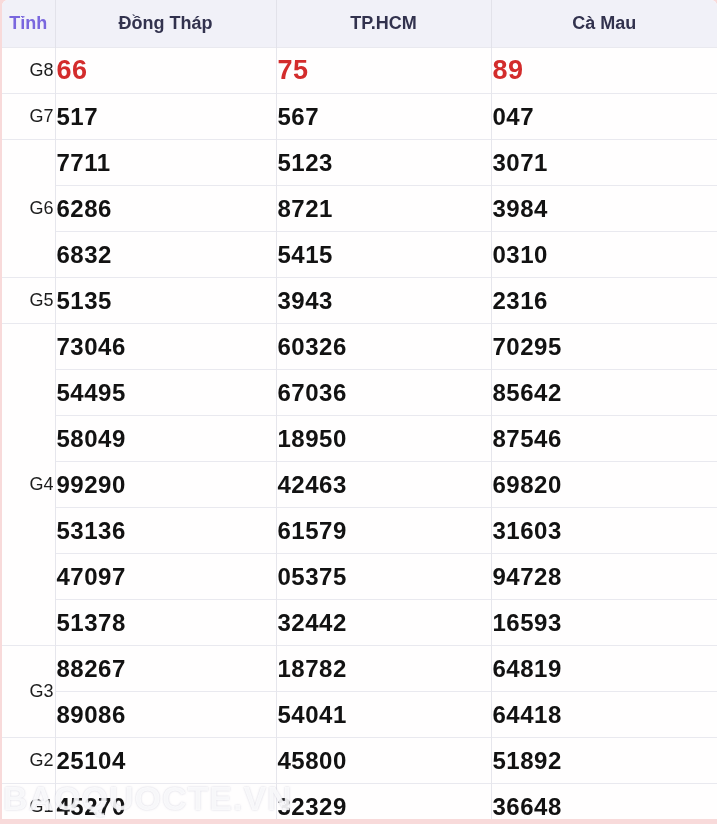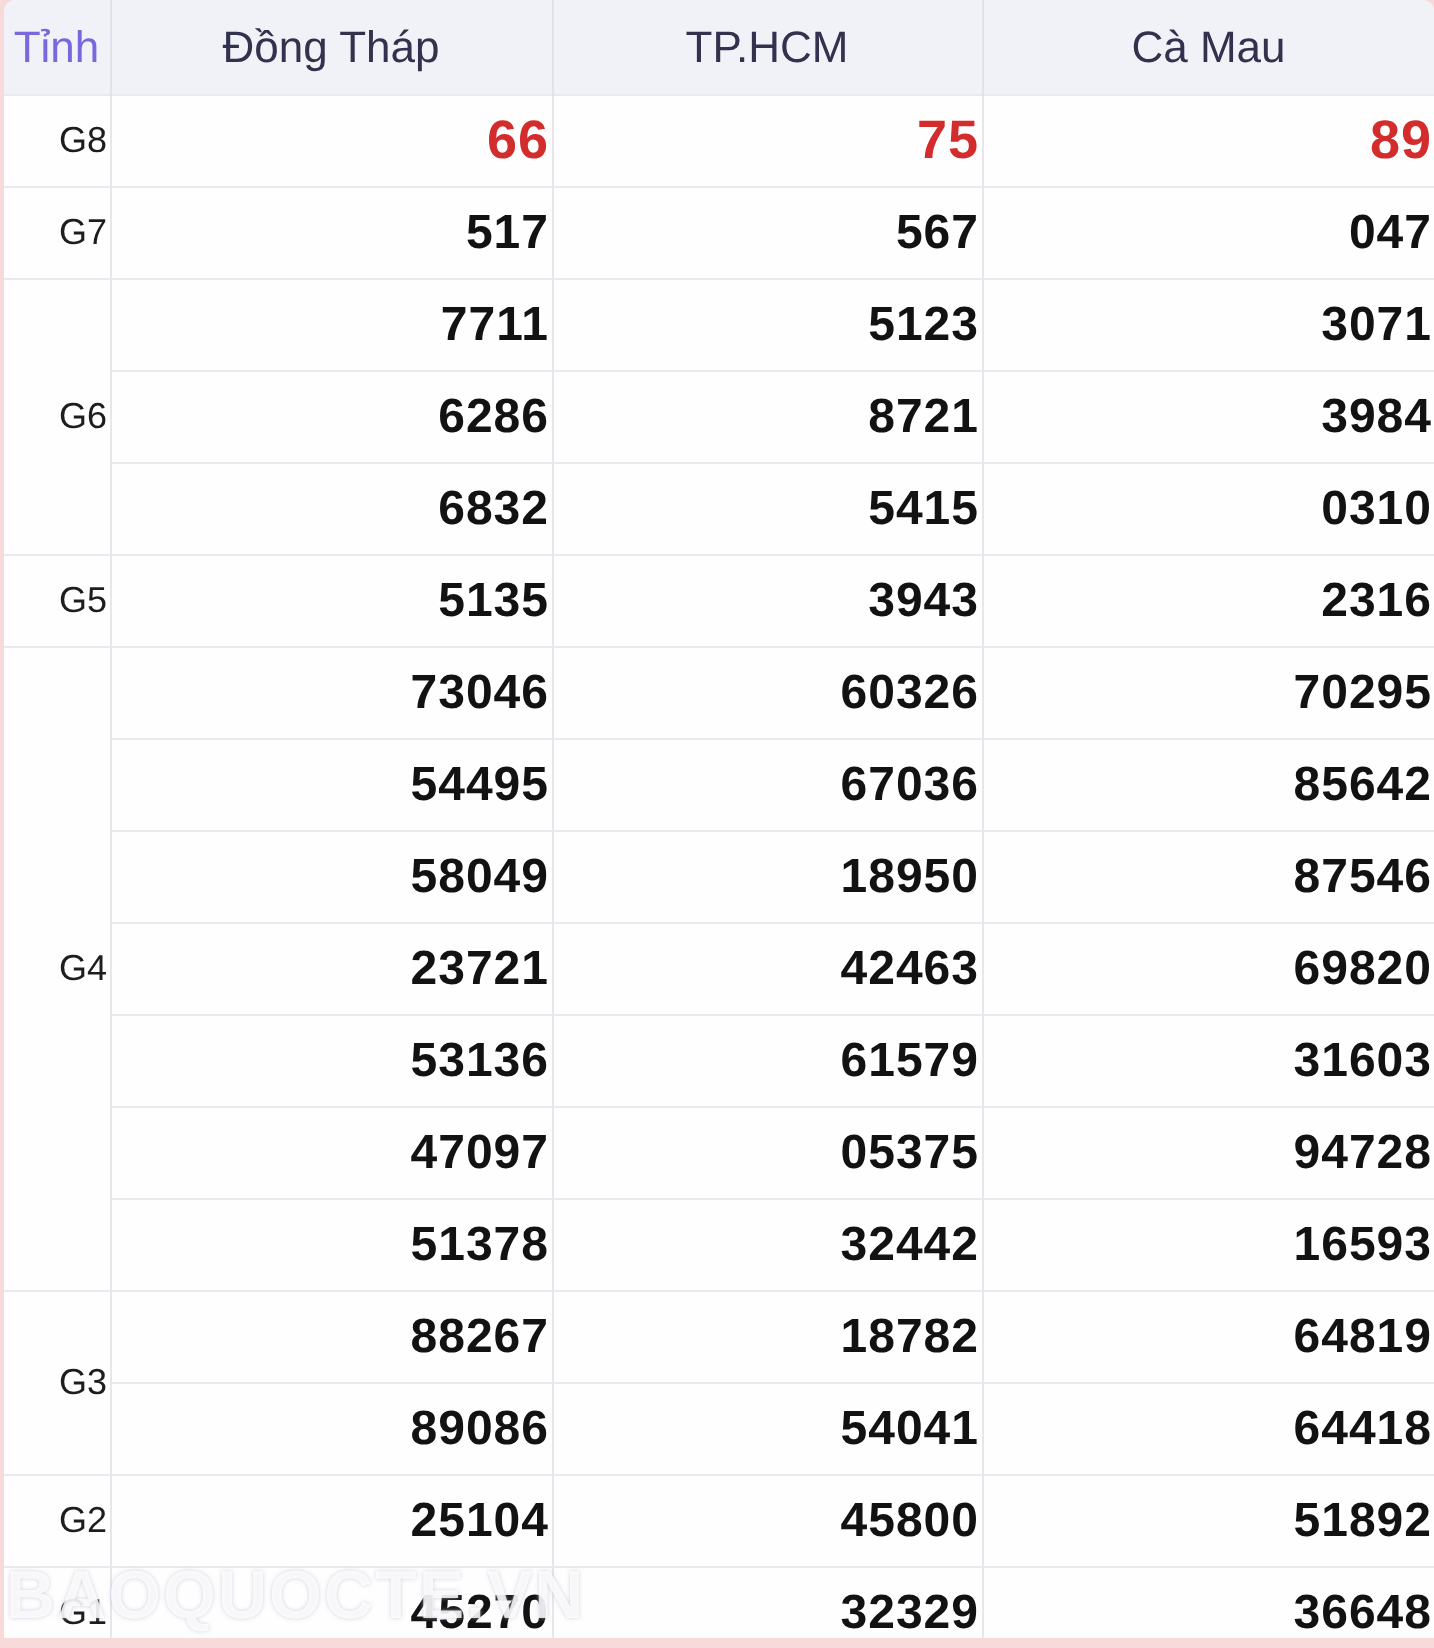--- a/index.html
+++ b/index.html
@@ -31,43 +31,43 @@
     width: 715px;
   }
   table.results col.c-label { width: 53px; }
   table.results col.c-1 { width: 221px; }
   table.results col.c-2 { width: 215px; }
   table.results col.c-3 { width: 226px; }
 
   thead th {
     height: 45px;
     background: #f1f1f8;
-    font-size: 22px;
-    font-weight: normal;
+    font-size: 18px;
+    font-weight: bold;
     color: #32324e;
     vertical-align: middle;
     border-left: 1px solid #e2e2ea;
   }
   thead th:first-child {
     border-left: none;
     color: #7a67de; 
   }
 
   tbody th.rowlabel {
     font-size: 18px;
     font-weight: 400;
     color: #1d1d1d;
     background: #fffefe;
     text-align: right;
     vertical-align: middle;
     border-top: 1px solid #e9e9ef;
   }
   tbody td.val {
     height: 43px;
-    text-align: right;
+    text-align: left;
     vertical-align: middle;
     font-size: 24px;
     font-weight: bold;
     color: #121212;
     background: #fffefe;
     border-top: 1px solid #e9e9ef;
     border-left: 1px solid #e6e6ec;
     letter-spacing: 0.5px;
   }
   tbody td.val.red {
@@ -161,21 +161,21 @@
           <td class="val">54495</td>
           <td class="val">67036</td>
           <td class="val">85642</td>
         </tr>
         <tr>
           <td class="val">58049</td>
           <td class="val">18950</td>
           <td class="val">87546</td>
         </tr>
         <tr>
-          <td class="val">23721</td>
+          <td class="val">99290</td>
           <td class="val">42463</td>
           <td class="val">69820</td>
         </tr>
         <tr>
           <td class="val">53136</td>
           <td class="val">61579</td>
           <td class="val">31603</td>
         </tr>
         <tr>
           <td class="val">47097</td>

